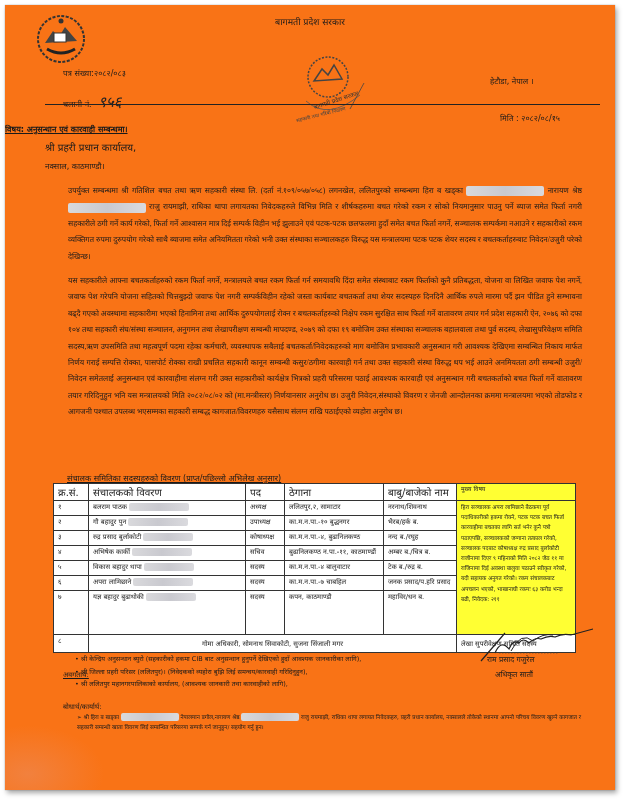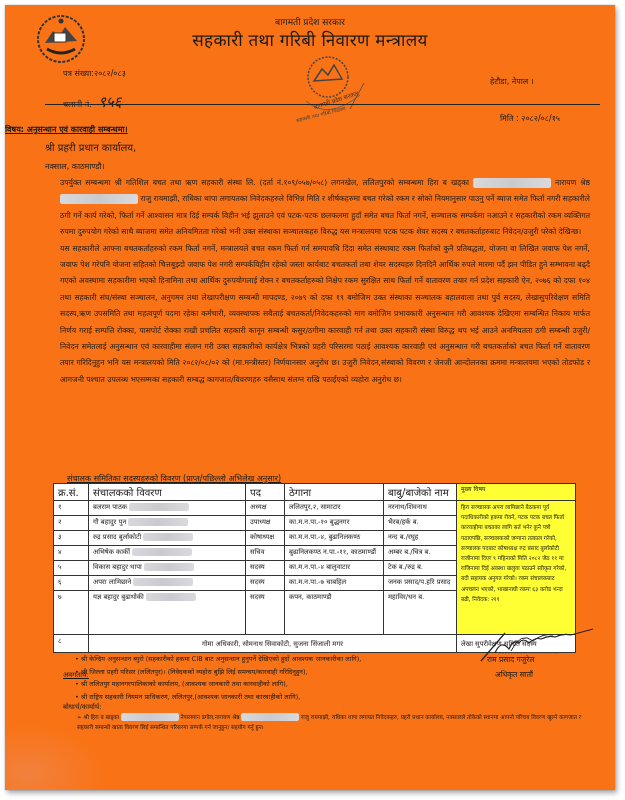--- a/index.html
+++ b/index.html
@@ -15,21 +15,21 @@
   .chalani { left:58px; top:86px; font-size:8px; }
   .chalani .hand { font-family:"DejaVu Serif", serif; font-size:15px; font-style:italic; margin-left:4px; color:#222; }
   .place { left:485px; top:70px; font-size:8px; }
   .rule { left:40px; top:99px; width:555px; height:1px; background:#222; }
   .seal { left:283px; top:44px; width:86px; height:76px; }
   .date { left:495px; top:107px; font-size:8px; }
   .subject { left:0; width:610px; top:118px; text-align:left; font-size:8px; text-decoration:underline;font-weight:bold; }
   .to1 { left:40px; top:135px; font-size:10px; }
   .to2 { left:40px; top:155px; font-size:8px; }
   .body { left:55px; top:170px; width:530px; font-size:7.6px; line-height:16.4px; text-align:justify; }
-  .body p { margin:0; text-indent:0; }
+  .body p { margin:8px; text-indent:0;font-family:Liberation Serif, serif; }
   .redact { display:inline-block; width:78px; height:10px; vertical-align:middle;
             background:linear-gradient(90deg,#d9d9dc,#c9c9cf,#dadade); border-radius:2px; filter:blur(0.6px); }
   .tabletitle { left:62px; top:467px; font-size:8px; text-decoration:underline; }
   table.dir { position:absolute; left:48px; top:478px; border-collapse:collapse; font-size:6.8px; }
   table.dir td, table.dir th { border:1px solid #333; padding:1px 4px; height:12px; font-weight:normal; text-align:left; vertical-align:top; background:#fff; }
   table.dir th { font-size:10px; }
   .c0{width:26px} .c1{width:148px} .c2{width:30px} .c3{width:90px} .c4{width:64px} .c5{width:110px}
   td.yellow, th.yellow { background:#ffff33 !important; }
   .ynote { font-size:5.6px; line-height:10.2px; }
   .sig { left:470px; top:618px; width:120px; height:40px; }
@@ -50,21 +50,20 @@
 
   <svg class="abs emblem" viewBox="0 0 52 52">
     <circle cx="26" cy="26" r="23" fill="none" stroke="#333" stroke-width="2" stroke-dasharray="3 1.5"></circle>
     <path d="M10 30 L18 18 L24 24 L30 14 L42 28 Z" fill="#444"></path>
     <rect x="19" y="20" width="12" height="9" fill="#fff" stroke="#333"></rect>
     <path d="M12 36 Q26 44 40 36" stroke="#222" stroke-width="3" fill="none"></path>
     <circle cx="26" cy="8" r="2.5" fill="#333"></circle>
   </svg>
 
   <div class="abs gov">बागमती प्रदेश सरकार</div>
-  <div class="abs ministry">सहकारी तथा गरिबी निवारण मन्त्रालय</div>
 
   <div class="abs letterno">
     <span>पत्र संख्या:</span><span>२०८२/०८३</span>
   </div>
   <div class="abs chalani">
     <span>चलानी नं.</span>
     <span class="hand">९५६</span>
   </div>
 
   <svg class="abs seal" viewBox="0 0 86 76">
@@ -174,21 +173,20 @@
     <line x1="24" y1="30" x2="84" y2="30" stroke="#444" stroke-width="0.6" stroke-dasharray="1.5 1.5"></line>
   </svg>
   <div class="abs signame">राम प्रसाद गजुरेल</div>
   <div class="abs sigtitle">अधिकृत सातौं</div>
 
   <div class="abs cc-title">अवगतार्थ:</div>
   <div class="abs cc-list">
     <div>श्री केन्द्रिय अनुसन्धान ब्युरो (सहकारीको हकमा CIB बाट अनुसन्धान हुनुपर्ने देखिएको हुदाँ आवश्यक जानकारीका लागि),</div>
     <div>श्री जिल्ला प्रहरी परिसर (ललितपुर)। (निवेदकको व्यहोरा बुझि लिई समन्वय/कारवाही गरिदिनुहुन),</div>
     <div>श्री ललितपुर महानगरपालिकाको कार्यालय, (आवश्यक जानकारी तथा कारवाहीको लागि),</div>
-    <div>श्री राष्ट्रिय सहकारी नियमन प्राधिकरण, ललितपुर,(आवश्यक जानकारी तथा कारवाहीको लागि),</div>
   </div>
 
   <div class="abs bodh-title">बोधार्थ/कार्यार्थ:</div>
   <div class="abs bodh">
     <span>➢ </span>
     <span>श्री हिरा ब खड्का</span>
     <span class="redact"></span>
     <span>नेपालमान डगोल,नारायण श्रेष्ठ</span>
     <span class="redact"></span>
     <span>राजु रायमाझी, राधिका थापा लगायत निवेदकहरु, प्रहरी प्रधान कार्यालय, नक्सालले तोकेको स्थानमा आफ्नो परिचय विवरण खुल्ने कागजात र सहकारी सम्बन्धी खाता विवरण लिई सम्बन्धित परिसरमा सम्पर्क गर्न जानुहुन/ सहयोग गर्नु हुन।</span>

